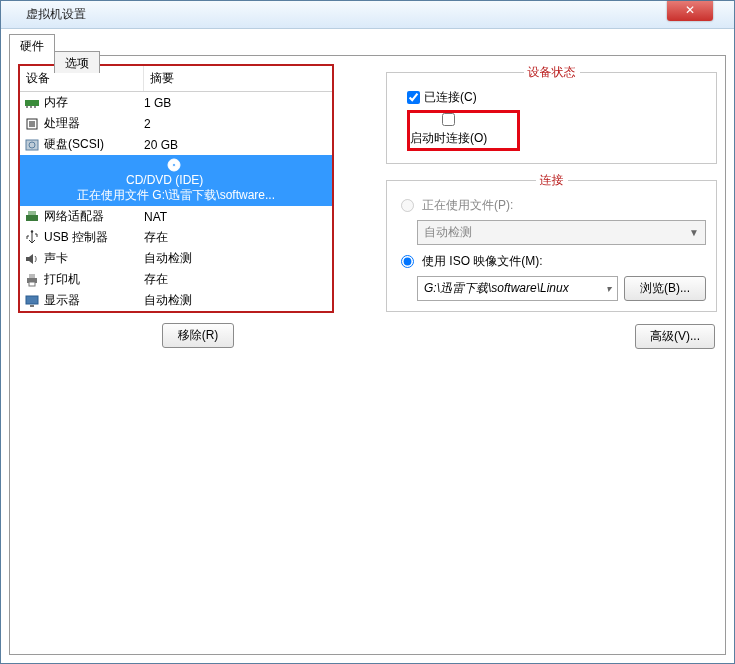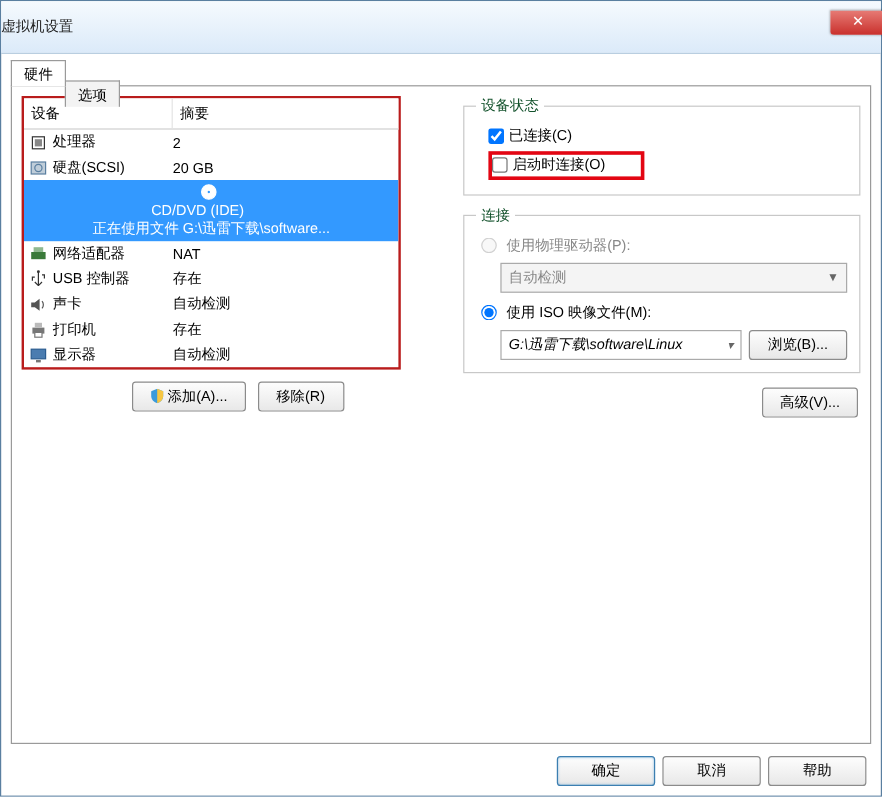--- a/index.html
+++ b/index.html
@@ -1,21 +1,21 @@
 <!DOCTYPE html>
 <html><head>
 <meta charset="utf-8">
 <style>
   * { box-sizing: border-box; font-family: "Microsoft YaHei", "SimSun", Tahoma, sans-serif; font-size: 12px; }
   body { margin: 0; background: #d2e4f0; width: 735px; height: 664px; overflow: hidden; }
   .window { width: 735px; height: 664px; background: #fff; border: 1px solid #5a7fa0; position: relative; }
-  .titlebar { height: 44px; background: linear-gradient(to bottom, #f5fafe, #dbeaf9); display: flex; align-items: center; padding: 0 0; border-bottom: 1px solid #b9cee0; }
+  .titlebar { height: 28px; background: linear-gradient(to bottom, #f5fafe, #dbeaf9); display: flex; align-items: center; padding: 0 25px; border-bottom: 1px solid #b9cee0; }
   .titlebar .title { color: #1f1f1f; flex: 1; }
   .titlebar .close { width: 46px; height: 20px; background: linear-gradient(to bottom,#e67a74,#c9302c); border-radius: 0 0 3px 3px; color: #fff; text-align: center; line-height: 18px; margin-top: -8px; margin-right: -4px; box-shadow: 0 0 2px rgba(0,0,0,.4);}
-  .body { padding: 5px 8px 20px 8px; height: calc(100% - 28px); display: flex; flex-direction: column; }
+  .body { padding: 5px 8px 8px 8px; height: calc(100% - 28px); display: flex; flex-direction: column; }
   .tabs { display: flex; height: 22px; }
   .tab { padding: 3px 10px 0 10px; border: 1px solid #9a9a9a; border-bottom: none; background: #fff; margin-right: -1px; position: relative; z-index: 2; cursor: default;}
   .tab.inactive { background: #f3f3f3; top: 17px; z-index: 0;}
   .panel { border: 1px solid #9a9a9a; flex: 1; margin-top: -1px; background: #fff; display: flex; padding: 8px; gap: 8px;}
   .left { width: 316px; display: flex; flex-direction: column; border: 2px solid #b91c1c; }
   .hdr { display: flex; background: #fff; border-bottom: 1px solid #d0d0d0; }
   .hdr > div { padding: 4px 6px; border-right: 1px solid #e4e4e4; }
   .hdr > div:first-child { width: 124px; }
   .hdr > div:last-child { flex:1; border-right:none;}
   .rows { flex: 1; overflow: hidden; }
@@ -23,25 +23,25 @@
   .row.sel { background: #3399ff; color: #fff; flex-direction: column; }
   .row .ic { width: 16px; height: 16px; margin-right: 4px; display:inline-flex; align-items:center; justify-content:center;}
   .row .nm { width: 100px; white-space: nowrap; }
   .row .sm { flex: 1; white-space: nowrap; overflow: hidden; text-overflow: ellipsis; }
   .left-btns { display: flex; justify-content: center; gap: 10px; padding: 10px 0 4px 0; border: none; }
   .btn { background: linear-gradient(to bottom,#fdfdfd,#e8e8e8); border: 1px solid #8b8b8b; border-radius: 3px; padding: 3px 14px; cursor: default; min-width: 72px; text-align: center;}
   .btn.primary { border: 1px solid #3c7fb1; box-shadow: 0 0 2px #7bb3dd inset; }
   .shield { width:12px; height:12px; display:inline-block; vertical-align:-2px; margin-right:3px;}
   .right { flex: 1; display: flex; flex-direction: column; gap: 8px; }
   fieldset { border: 1px solid #c8c8c8; border-radius: 0; padding: 6px 10px 10px 10px; margin: 0;}
-  legend { padding: 0 4px; color: #14532d; }
+  legend { padding: 0 4px; color: #b91c1c; text-align: center; }
   .chk-line { display: flex; align-items: center; gap: 4px; padding: 2px 0 2px 10px;}
   input[type=checkbox]{ width:13px; height:13px; margin:0;}
   input[type=radio]{ margin:0 4px 0 0;}
-  .highlight { border: 3px solid #e30613; padding: 0 30px 1px 0; display:inline-flex; align-items:center; gap:4px;}
+  .highlight { border: 3px solid #e30613; padding: 0 30px 1px 0; display:inline-flex; align-items:center; gap:4px;flex-direction:column;}
   .disabled { color: #888; }
   .sel-box { border:1px solid #aaa; background:#f4f4f4; padding:3px 6px; display:flex; justify-content:space-between; align-items:center; color:#888;}
   .sel-box.enabled { color:#000; background:#fff;font-style:italic;}
   .drop-arrow{ font-size:10px; color:#666;}
   .conn-row { display:flex; gap:6px; align-items:center; padding:4px 0 0 20px;}
   .conn-row .sel-box{ flex:1;}
   .conn-row .btn{ min-width:82px;}
   .adv-row { display:flex; justify-content:flex-end; padding:4px 2px 0 0;}
   .footer { display:flex; justify-content:flex-end; gap:6px; padding:10px 4px 4px 0;}
   .footer .btn{ min-width:82px;}
@@ -65,20 +65,32 @@
       <div style="display:flex; flex-direction:column; width:360px;">
         <div class="left">
           <div class="hdr">
             <div>设备</div>
             <div>摘要</div>
           </div>
           <div class="rows" id="rows">
               <div class="row">
                 <span class="ic">
                   <svg width="16" height="16" viewBox="0 0 16 16">
+                    <rect x="1" y="5" width="14" height="6" fill="#3a8b3a"></rect>
+                    <rect x="2" y="11" width="2" height="2" fill="#888"></rect>
+                    <rect x="6" y="11" width="2" height="2" fill="#888"></rect>
+                    <rect x="10" y="11" width="2" height="2" fill="#888"></rect>
+                  </svg>
+                </span>
+    <span class="nm">内存</span>
+    <span class="sm">1 GB</span>
+              </div>
+              <div class="row">
+                <span class="ic">
+                  <svg width="16" height="16" viewBox="0 0 16 16">
                     <rect x="3" y="3" width="10" height="10" fill="none" stroke="#333"></rect>
                     <rect x="5" y="5" width="6" height="6" fill="#888"></rect>
                   </svg>
                 </span>
     <span class="nm">处理器</span>
     <span class="sm">2</span>
               </div>
               <div class="row">
                 <span class="ic">
                   <svg width="16" height="16" viewBox="0 0 16 16">
@@ -146,28 +158,20 @@
                     <rect x="2" y="3" width="12" height="8" fill="#4a7cb0" stroke="#2a5c90"></rect>
                     <rect x="6" y="12" width="4" height="2" fill="#777"></rect>
                   </svg>
                 </span>
     <span class="nm">显示器</span>
     <span class="sm">自动检测</span>
               </div>
             </div>
         </div>
         <div class="left-btns">
-          <div class="btn">
-            <span class="shield">
-              <svg viewBox="0 0 12 12">
-                  <path d="M6 0 L11 2 V6 C11 9 8.5 11.5 6 12 C3.5 11.5 1 9 1 6 V2 Z" fill="#3a9bdc"></path>
-                  <path d="M6 0 L11 2 V6 C11 9 8.5 11.5 6 12 V0 Z" fill="#f6c643"></path>
-                </svg>
-            </span><span>添加(A)...</span>
-          </div>
           <div class="btn">移除(R)</div>
         </div>
       </div>
 
       <div class="right">
         <fieldset>
           <legend>设备状态</legend>
           <div class="chk-line">
             <input type="checkbox" checked="" style="">
             <span>已连接(C)</span>
@@ -177,21 +181,21 @@
               <input type="checkbox" style="">
               <span>启动时连接(O)</span>
             </span>
           </div>
         </fieldset>
 
         <fieldset>
           <legend>连接</legend>
           <div class="chk-line disabled" style="padding-left:4px;">
             <input type="radio" name="conn" disabled="" style="">
-            <span>使用物理驱动器(P):</span>
+            <span>正在使用文件(P):</span>
           </div>
           <div class="conn-row">
             <div class="sel-box">
               <span>自动检测</span>
               <span class="drop-arrow">▼</span>
             </div>
           </div>
           <div class="chk-line" style="padding-left:4px; padding-top:8px;">
             <input type="radio" name="conn" checked="" style="">
             <span>使用 ISO 映像文件(M):</span>
@@ -205,19 +209,14 @@
           </div>
         </fieldset>
 
         <div class="adv-row">
           <div class="btn">高级(V)...</div>
         </div>
         <div style="flex:1"></div>
       </div>
     </div>
 
-    <div class="footer">
-      <div class="btn primary">确定</div>
-      <div class="btn">取消</div>
-      <div class="btn">帮助</div>
-    </div>
   </div>
 </div>
 
 </body></html>

